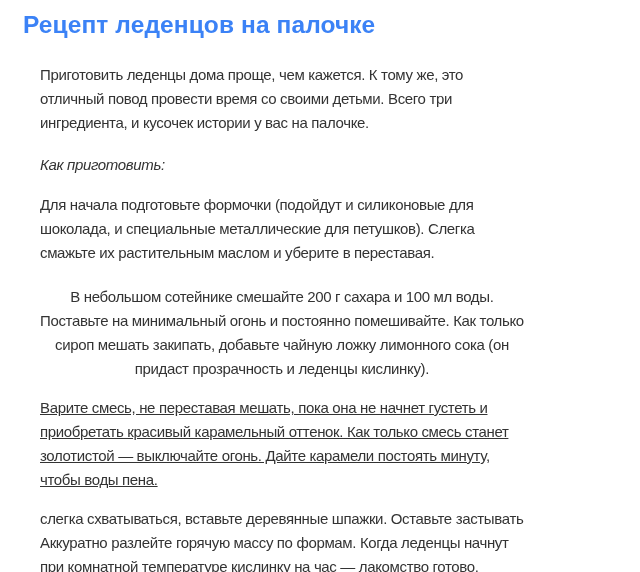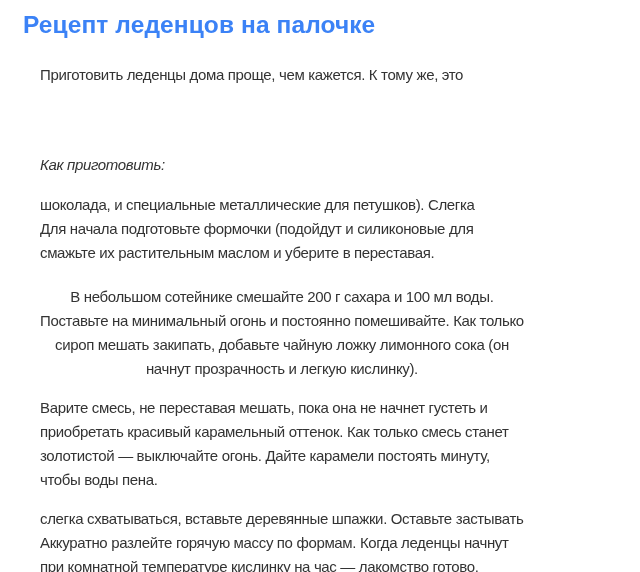--- a/index.html
+++ b/index.html
@@ -51,38 +51,40 @@
 </style>
 </head>
 <body>
 
 <div class="article">
 
   <h1 class="title">Рецепт леденцов на палочке</h1>
 
   <p class="para" style="top:50px;">
     <span class="line">Приготовить леденцы дома проще, чем кажется. К тому же, это</span>
+    <span class="line">отличный повод провести время со своими детьми. Всего три</span>
+    <span class="line">ингредиента, и кусочек истории у вас на палочке.</span>
   </p>
 
   <p class="para italic" style="top:140px;text-align:center;">Как приготовить:</p>
 
   <p class="para" style="top:180px;">
+    <span class="line">Для начала подготовьте формочки (подойдут и силиконовые для</span>
     <span class="line">шоколада, и специальные металлические для петушков). Слегка</span>
-    <span class="line">Для начала подготовьте формочки (подойдут и силиконовые для</span>
     <span class="line">смажьте их растительным маслом и уберите в переставая.</span>
   </p>
 
   <p class="para" style="top:272px;text-align:center;">
     <span class="line">В небольшом сотейнике смешайте 200 г сахара и 100 мл воды.</span>
     <span class="line">Поставьте на минимальный огонь и постоянно помешивайте. Как только</span>
     <span class="line">сироп мешать закипать, добавьте чайную ложку лимонного сока (он</span>
-    <span class="line">начнут прозрачность и легкую кислинку).</span>
+    <span class="line">придаст прозрачность и леденцы кислинку).</span>
   </p>
 
-  <p class="para" style="top:383px;">
+  <p class="para" style="top:383px;text-decoration:underline;">
     <span class="line">Варите смесь, не переставая мешать, пока она не начнет густеть и</span>
     <span class="line">приобретать красивый карамельный оттенок. Как только смесь станет</span>
     <span class="line">золотистой — выключайте огонь. Дайте карамели постоять минуту,</span>
     <span class="line">чтобы воды пена.</span>
   </p>
 
   <p class="para" style="top:494px;">
     <span class="line">слегка схватываться, вставьте деревянные шпажки. Оставьте застывать</span>
     <span class="line">Аккуратно разлейте горячую массу по формам. Когда леденцы начнут</span>
     <span class="line">при комнатной температуре кислинку на час — лакомство готово.</span>

